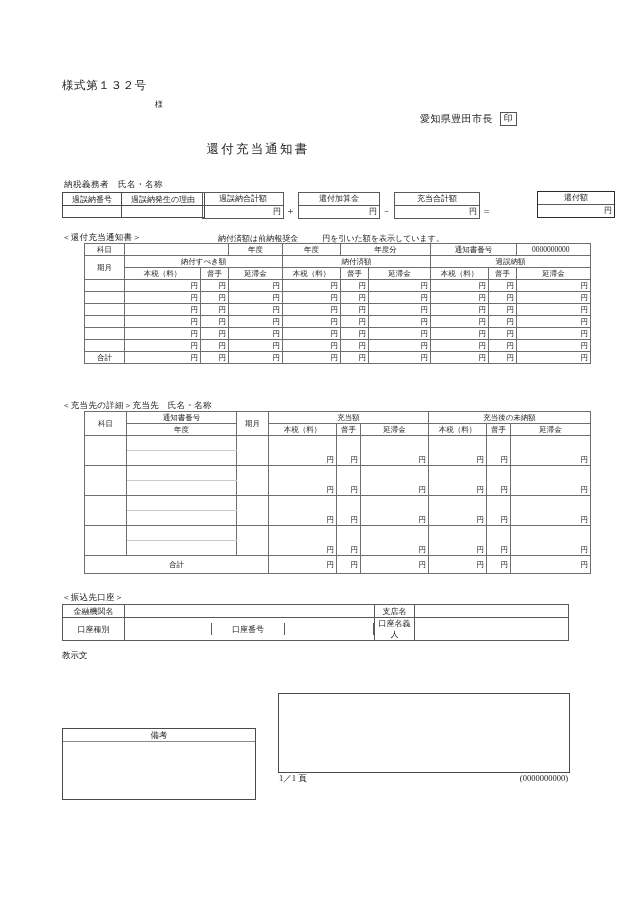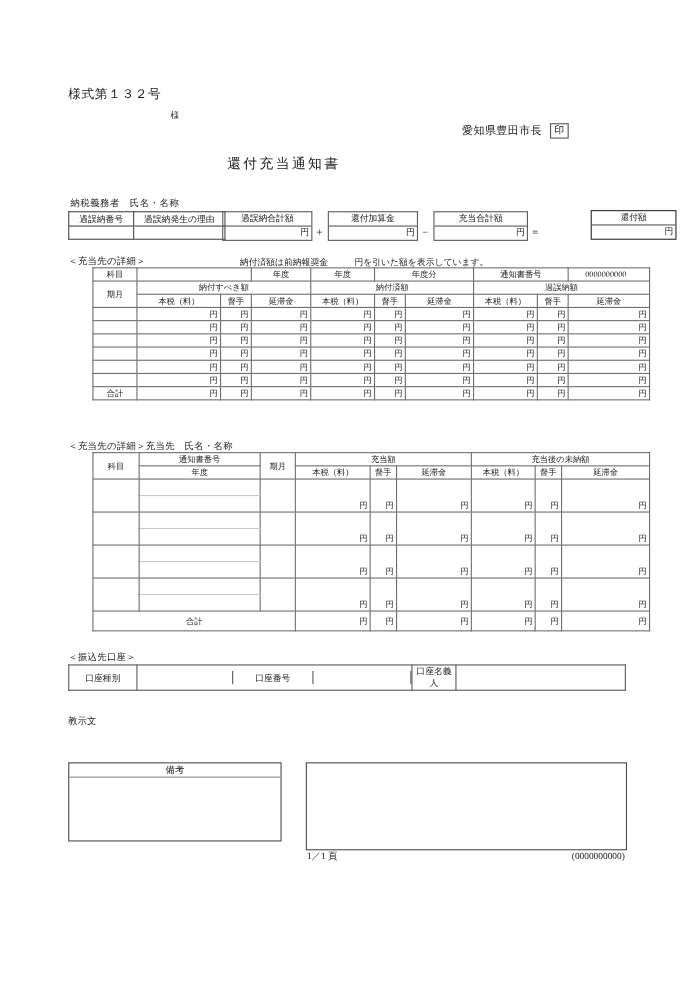--- a/index.html
+++ b/index.html
@@ -149,21 +149,21 @@
   #bank-table td.hd { text-align: center; }
 
   
   #instruction-label {
     left: 62px; top: 650px;
     font-size: 8.5px;
   }
 
   
   #remarks-box {
-    left: 62px; top: 693px;
+    left: 62px; top: 728px;
     width: 192px; height: 70px;
     border: 1px solid #4a4a4a;
   }
   #remarks-head {
     height: 12px; line-height: 12px;
     text-align: center;
     font-size: 8.5px;
     border-bottom: 1px solid #8c8c8c;
   }
   #free-box {
@@ -231,21 +231,21 @@
     <div class="val"><span></span><span>円</span></div>
   </div>
 
   <div class="op" style="left:482px; top:205px;">＝</div>
 
   <div class="amt-box bold" style="left:492px; top:191px; width:76px;margin-left:45px;">
     <div class="cap">還付額</div>
     <div class="val"><span></span><span>円</span></div>
   </div>
 
-  <div class="abs t section-cap" style="left:62px; top:232px;">＜充当先の詳細＞</div>
+  <div class="abs t section-cap" style="left:62px; top:232px;">＜還付充当通知書＞</div>
 
   <div class="abs t note-text" style="left:218px; top:233px;">納付済額は前納報奨金　　　円を引いた額を表示しています。</div>
 
   <table class="grid" id="overpay-table" style="left:62px; top:243px; width:506px;">
     <colgroup>
       <col style="width:40px">
         <col style="width:76px">
         <col style="width:28px">
         <col style="width:54px">
       <col style="width:58px">
@@ -481,20 +481,26 @@
   <div class="abs t section-cap" style="left:62px; top:592px;">＜振込先口座＞</div>
 
   <table id="bank-table" class="abs" style="width:506px;">
     <colgroup>
       <col style="width:62px">
         <col style="width:250px">
         <col style="width:40px">
         <col style="width:154px">
     </colgroup>
     <tbody>
+        <tr>
+      <td class="hd">金融機関名</td>
+      <td></td>
+      <td class="hd">支店名</td>
+      <td></td>
+    </tr>
     <tr>
       <td class="hd">口座種別</td>
       <td style="padding:0">
         <table style="width:100%; border-collapse:collapse; font-size:8px;">
           <tbody>
                 <tr>
             <td style="width:82px; border:0; border-right:1px solid #5a5a5a; height:12px;"></td>
             <td style="width:68px; border:0; border-right:1px solid #5a5a5a; text-align:center;">口座番号</td>
             <td style="border:0; border-right:1px solid #5a5a5a;"></td>
           </tr>

